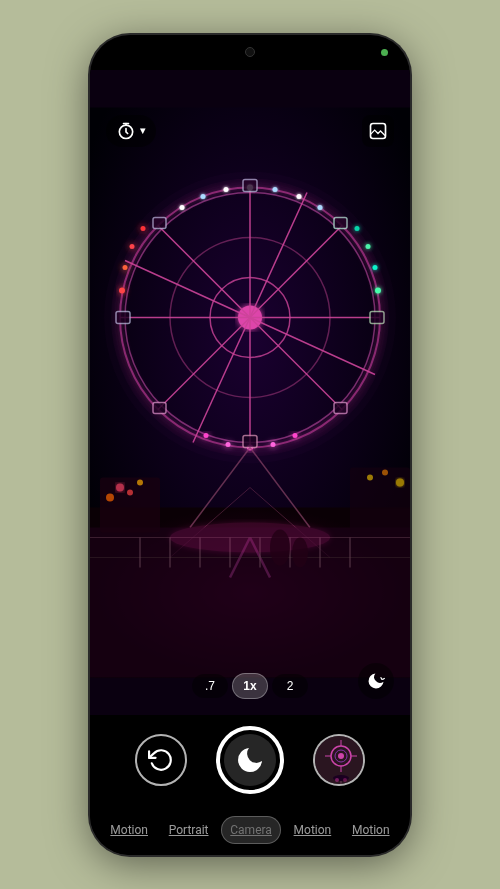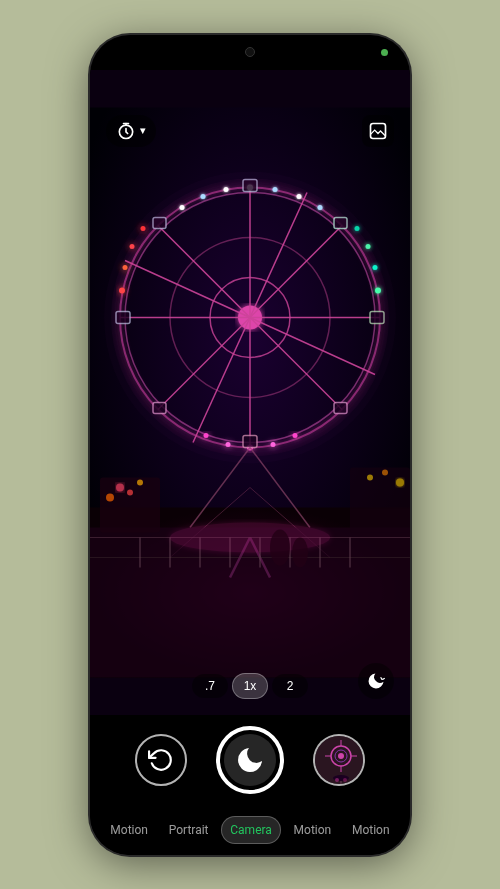--- a/index.html
+++ b/index.html
@@ -176,21 +176,21 @@
       font-size: 12px;
       padding: 5px 10px;
       cursor: pointer;
       min-width: 36px;
       text-align: center;
     }
 
     .zoom-btn.active {
       background: rgba(255,255,255,0.2);
       border: 1px solid rgba(255,255,255,0.3);
-      font-weight: normal;
+      font-weight: bold;
     }
 
     .night-mode-btn {
       position: absolute;
       right: 16px;
       bottom: 16px;
       background: rgba(0,0,0,0.45);
       border: none;
       border-radius: 50%;
       width: 36px;
@@ -281,25 +281,26 @@
       z-index: 30;
     }
 
     .nav-item {
       color: rgba(255,255,255,0.6);
       font-size: 12px;
       cursor: pointer;
       padding: 6px 8px;
       border-radius: 20px;
       text-align: left;
+      text-decoration: underline;
     }
 
     .nav-item.active {
       background: rgba(255,255,255,0.15);
-      color: #22c55e;
+      color: #737373;
       border: 1px solid rgba(255,255,255,0.25);
     }
   </style>
 </head>
 <body>
 
 <div class="phone-frame">
   <div class="phone-inner">
 
     <div class="top-bar">

